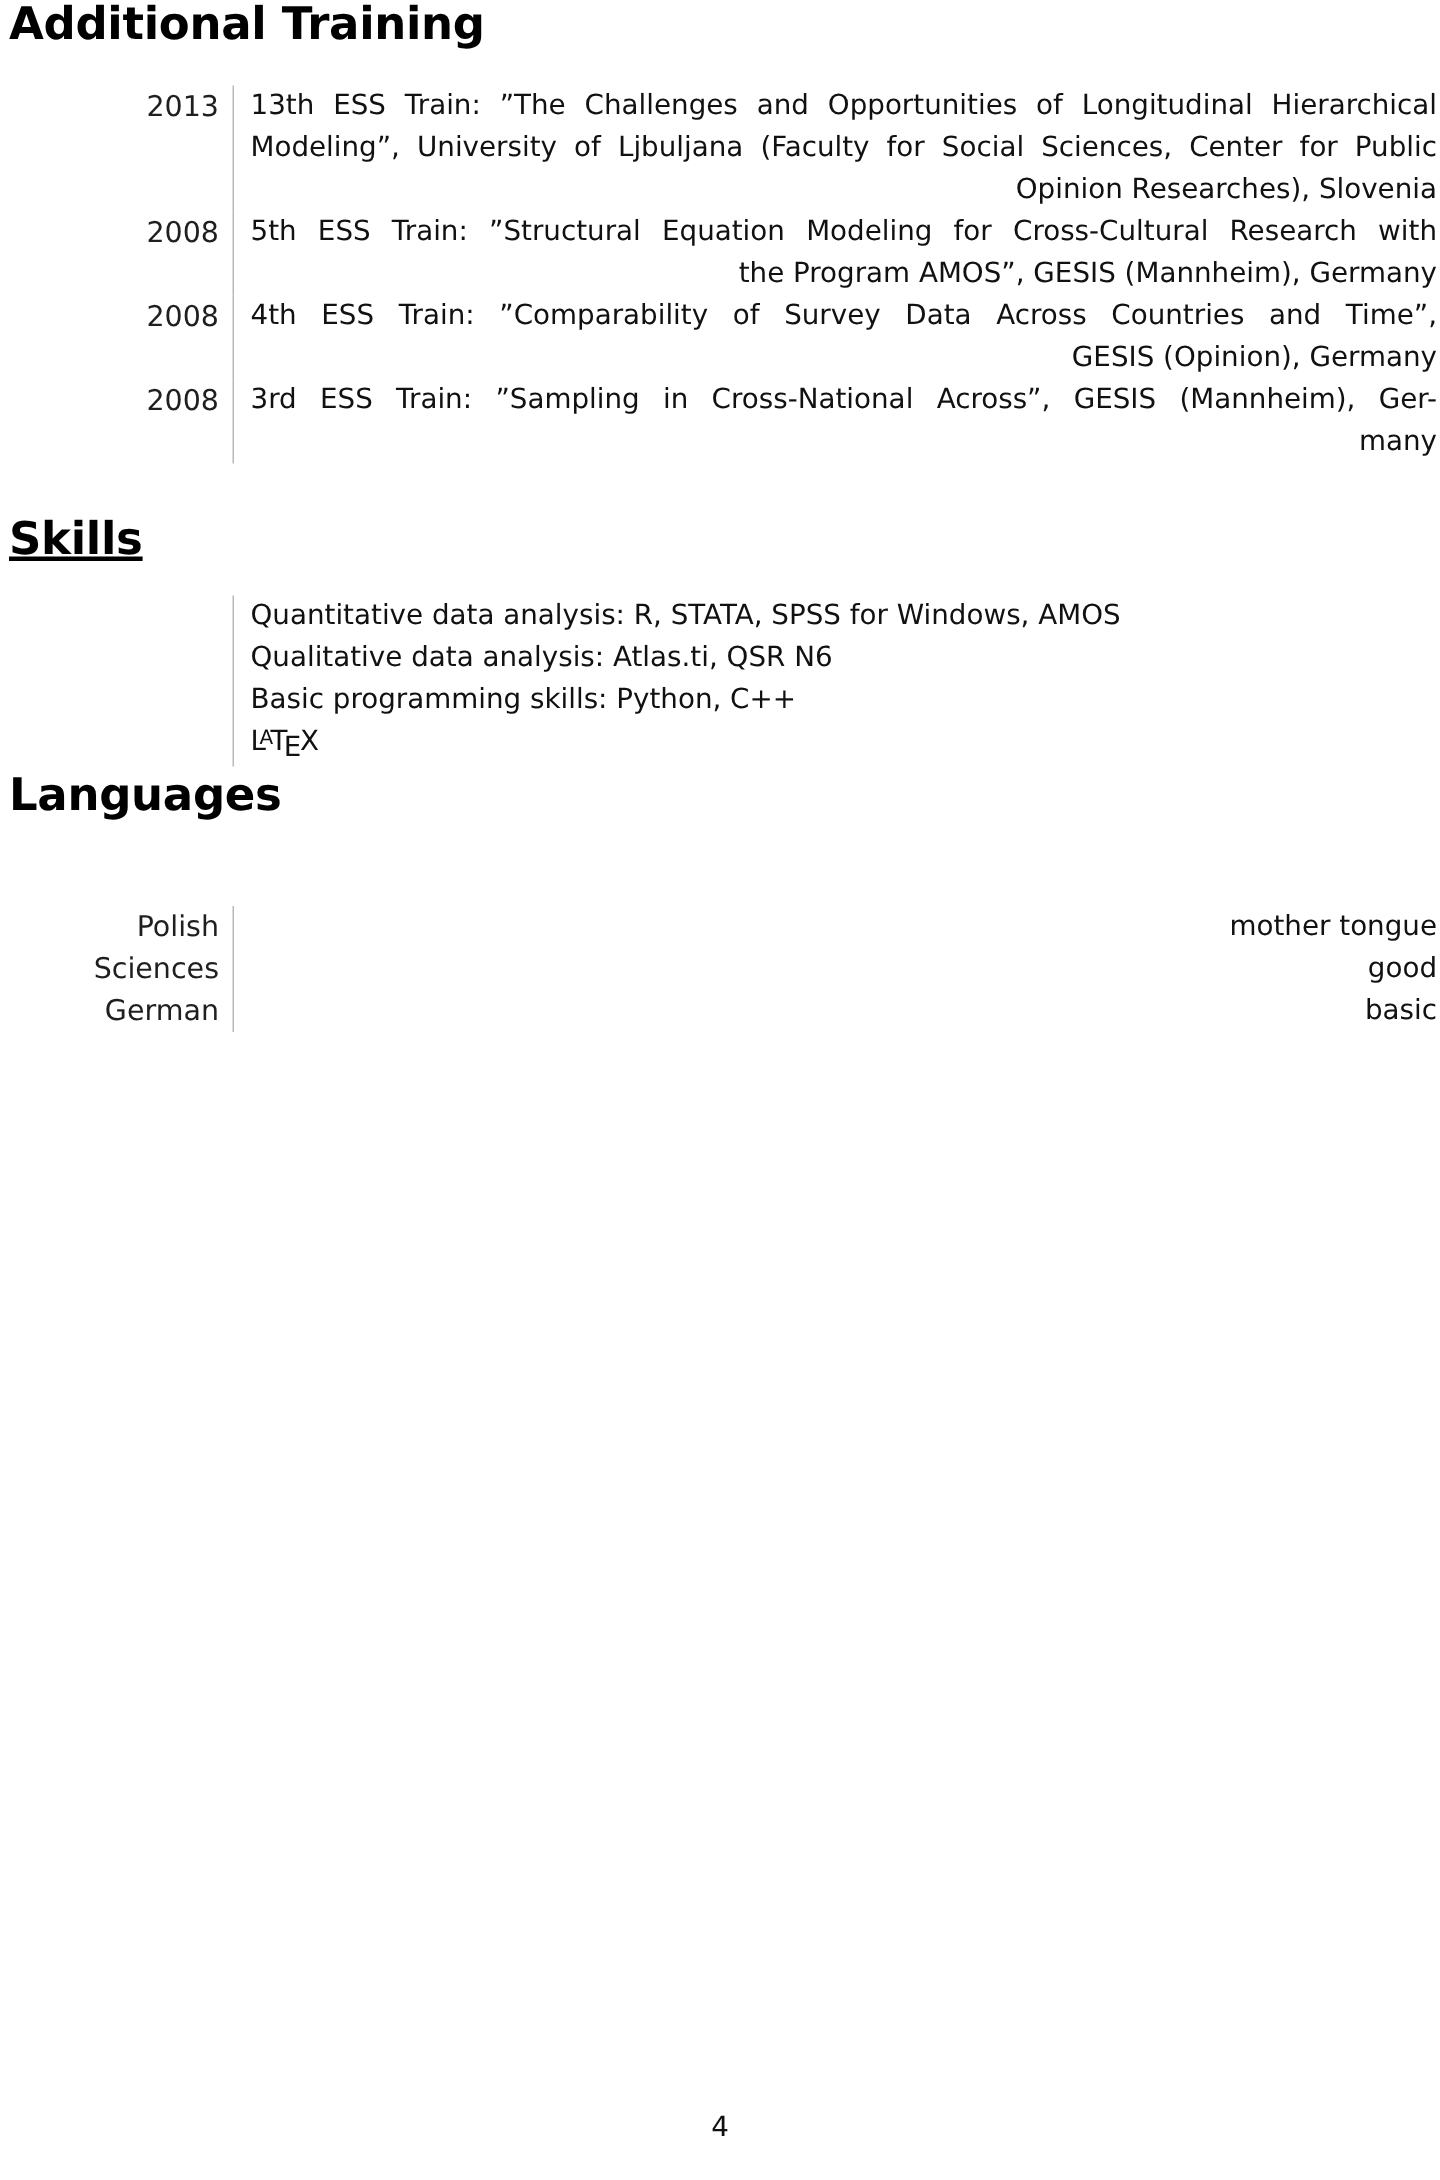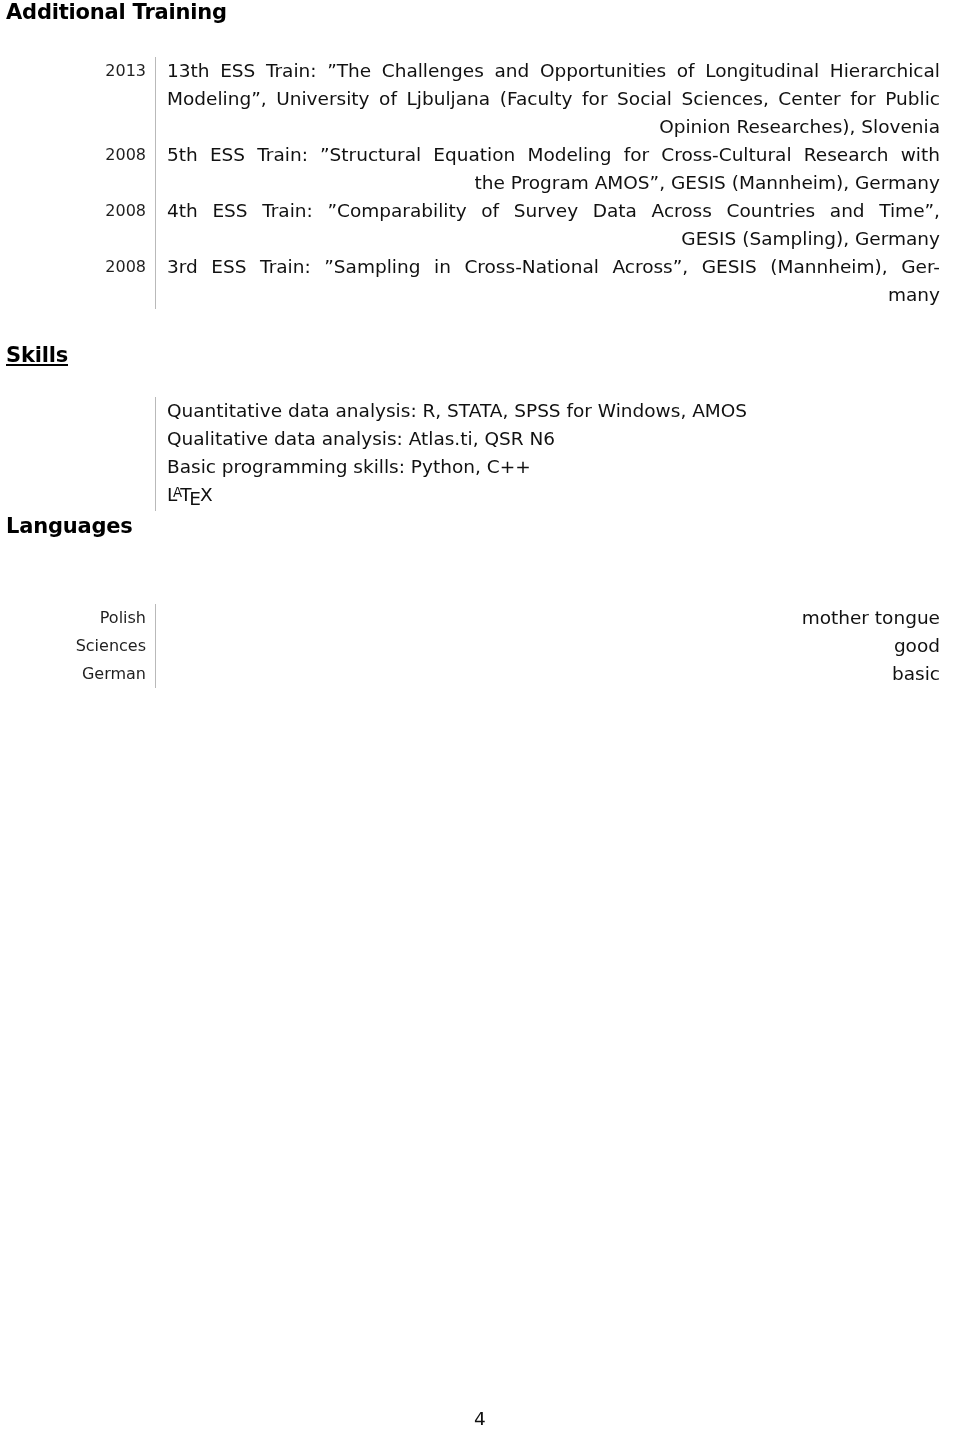--- a/index.html
+++ b/index.html
@@ -20,21 +20,21 @@
     position: relative;
     width: 960px;
     height: 1453px;
     box-sizing: border-box;
   }
 
   
   .section-heading {
     position: absolute;
     left: 6px;
-    font-size: 21px;
+    font-size: 30px;
     font-weight: bold;
     letter-spacing: -0.2px;
     color: #000000;
     line-height: 1.0;
     white-space: nowrap;
   }
 
   
   .entry-block {
     position: absolute;
@@ -42,21 +42,21 @@
     width: 960px;
   }
   .entry-row {
     display: flex;
     align-items: flex-start;
   }
   .entry-year {
     width: 155px;
     min-width: 155px;
     text-align: right;
-    font-size: 16px;
+    font-size: 19px;
     line-height: 28px;
     color: #1f1f1f;
     padding-right: 9px;
     box-sizing: border-box;
     white-space: nowrap;
   }
   .entry-rule {
     width: 1px;
     background: #b9b9b9;
     align-self: stretch;
@@ -64,21 +64,21 @@
   }
   .entry-desc {
     flex: 1 1 auto;
     padding-left: 11px;
     font-size: 18.5px;
     line-height: 28px;
     color: #111111;
     text-align: justify;
     text-justify: inter-word;
     box-sizing: border-box;
-    padding-right: 20px;
+    padding-right: 2px;
     hyphens: manual;
   }
   .entry-desc .justify-line {
     display: block;
     text-align: justify;
     text-align-last: justify;
     white-space: nowrap;
   }
   .entry-desc .plain-line {
     display: block;
@@ -168,21 +168,21 @@
         <div class="entry-desc">
           <span class="justify-line">5th ESS Train: ”Structural Equation Modeling for Cross-Cultural Research with</span>
           <span class="plain-line">the Program AMOS”, GESIS (Mannheim), Germany</span>
         </div>
       </div>
       <div class="entry-row">
         <div class="entry-year">2008</div>
         <div class="entry-rule"></div>
         <div class="entry-desc">
           <span class="justify-line">4th ESS Train: ”Comparability of Survey Data Across Countries and Time”,</span>
-          <span class="plain-line">GESIS (Sampling), Germany</span>
+          <span class="plain-line">GESIS (Opinion), Germany</span>
         </div>
       </div>
       <div class="entry-row">
         <div class="entry-year">2008</div>
         <div class="entry-rule"></div>
         <div class="entry-desc">
           <span class="justify-line">3rd ESS Train: ”Sampling in Cross-National Across”, GESIS (Mannheim), Ger-</span>
           <span class="plain-line">many</span>
         </div>
       </div>

